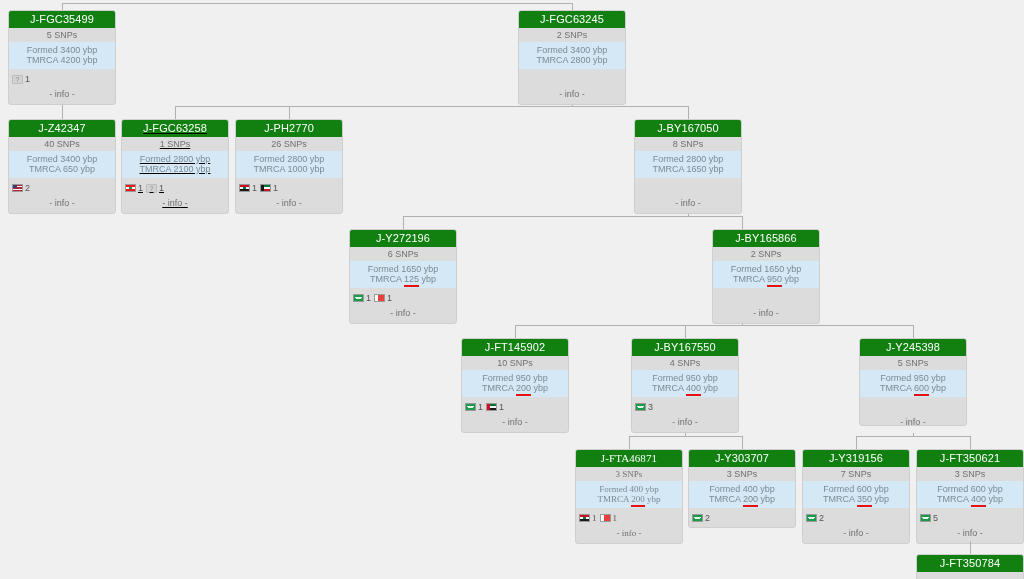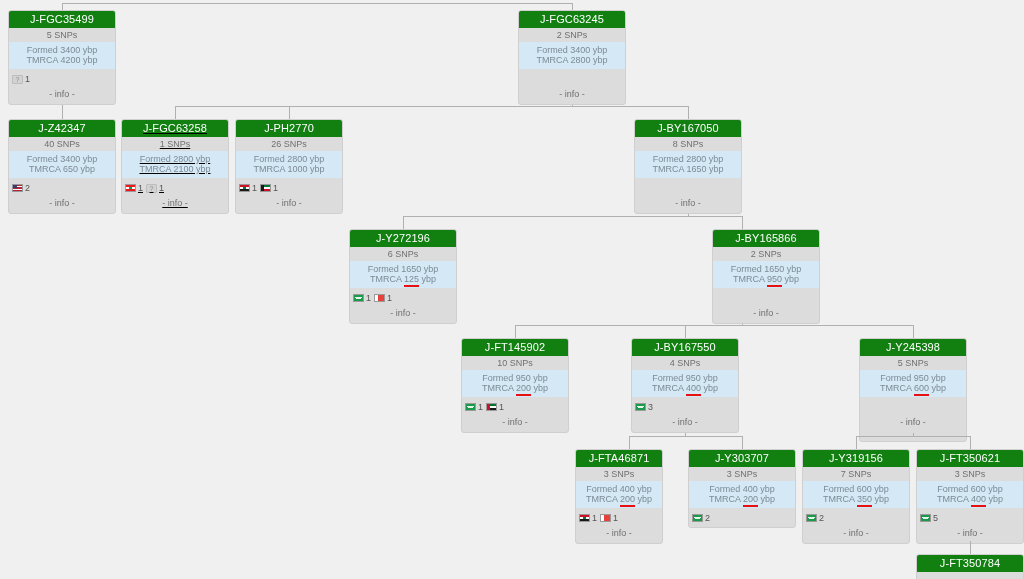--- a/index.html
+++ b/index.html
@@ -305,32 +305,32 @@
             <i style="left:0;top:0;width:100%;height:100%;background:#1a9b4c;"></i>
             <i style="left:14%;top:30%;width:72%;height:12%;background:#e8f5ec;"></i>
             <i style="left:20%;top:58%;width:60%;height:10%;background:#e8f5ec;"></i>
           </span>
           <span class="cnt">3</span>
         </span>
       </div>
       <div class="spacer"></div>
       <div class="node-info">- info -</div>
     </div>
-    <div class="node" style="left: 859px; top: 338px; width: 108px; height: 104px;">
+    <div class="node" style="left: 859px; top: 338px; width: 108px; height: 88px;">
       <div class="node-hdr">J-Y245398</div>
       <div class="node-snps">5 SNPs</div>
       <div class="node-dates">
         <span class="d-line">Formed 950 ybp</span>
         <span class="d-line">TMRCA <span class="hl">600</span> ybp</span>
       </div>
       <div class="node-flags"></div>
       <div class="spacer"></div>
       <div class="node-info">- info -</div>
     </div>
-    <div class="node" style="left: 575px; top: 449px; width: 88px; height: 95px;">
+    <div class="node" style="left: 575px; top: 449px; width: 108px; height: 95px; font-family: Liberation Serif, serif;">
       <div class="node-hdr">J-FTA46871</div>
       <div class="node-snps">3 SNPs</div>
       <div class="node-dates">
         <span class="d-line">Formed 400 ybp</span>
         <span class="d-line">TMRCA <span class="hl">200</span> ybp</span>
       </div>
       <div class="node-flags">
         <span class="flag-group">
           <span class="flag" title="Iraq">
             <i style="left:0;top:0;width:100%;height:33%;background:#ce1126;"></i>

